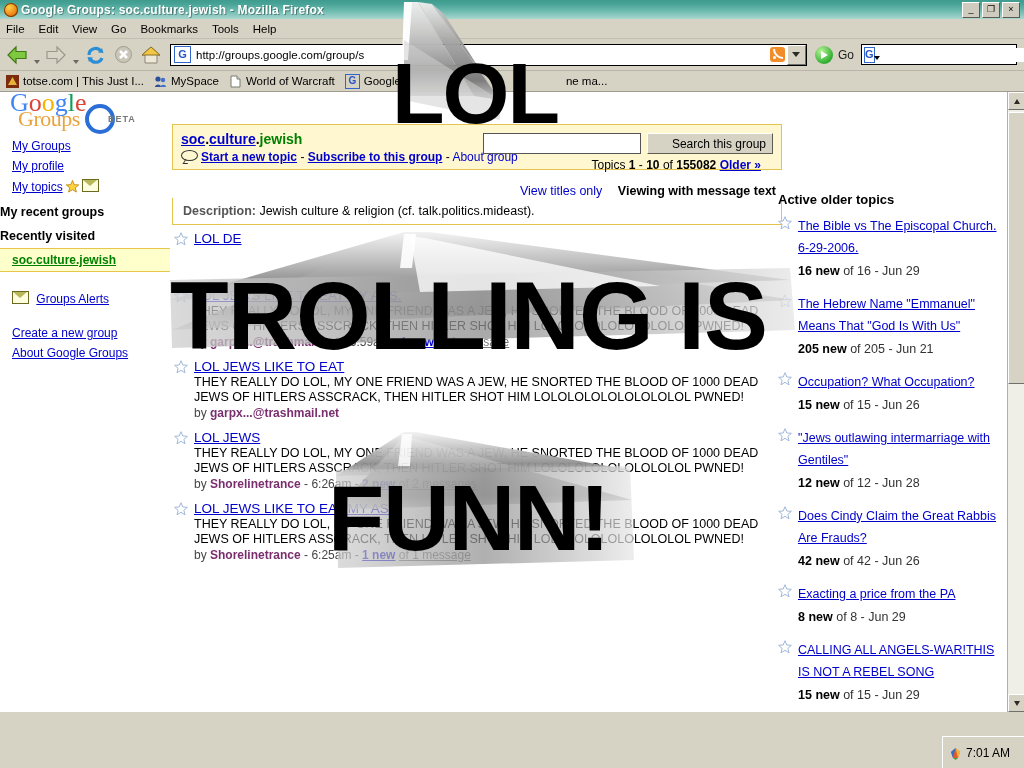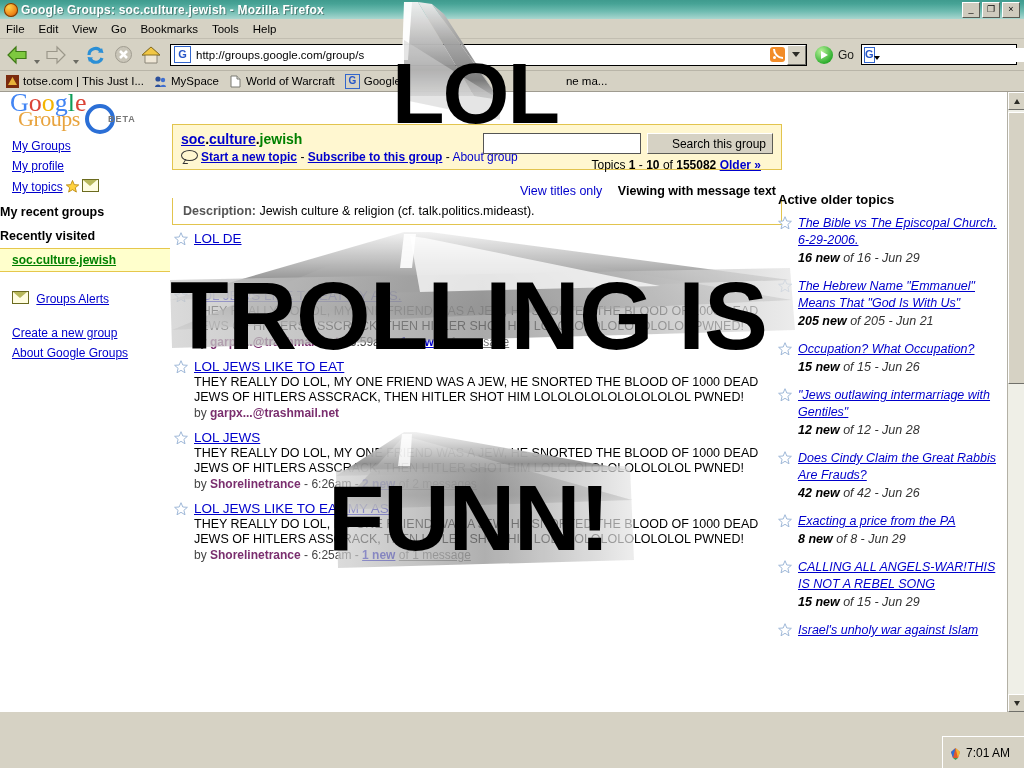--- a/index.html
+++ b/index.html
@@ -109,21 +109,21 @@
   .topic .tstar{position:absolute;left:2px;top:1px;}
   .topic .ttitle{font-size:13.5px;color:#0000cc;text-decoration:underline;}
   .topic .tbody{font-size:12.5px;color:#000;line-height:14.5px;margin-top:1px;}
   .topic .tmeta{font-size:12px;margin-top:2px;color:#444;}
   .topic .tmeta .au{color:#7a2e6e;font-weight:bold;}
   .topic .tmeta .nw{color:#0000cc;font-weight:bold;text-decoration:underline;}
   .topic .tmeta .of{color:#777;text-decoration:underline;}
   
   #rsb{position:absolute;left:778px;top:100px;width:228px;font-size:12.5px;}
   #rsb h3{margin:0 0 8px 0;font-size:13px;}
-  .rtopic{position:relative;padding-left:20px;margin-bottom:11px;line-height:17px;font-style:italic;}
+  .rtopic{position:relative;padding-left:20px;margin-bottom:11px;line-height:22px;}
   .rtopic .tstar{position:absolute;left:0;top:1px;}
   .rtopic a{color:#0000cc;text-decoration:underline;}
   .rtopic .cnt{display:block;margin-top:1px;color:#000;}
   .rtopic .cnt b{color:#000;}
   .rtopic .cnt .g{color:#333;}
   
   .ov{position:absolute;font-family:"Liberation Sans",sans-serif;font-weight:bold;color:#000;
     white-space:nowrap;pointer-events:none;letter-spacing:-2px;}
   #ov_lol{left:392px;top:50px;font-size:86px;line-height:86px;}
   #ov_troll{left:170px;top:268px;font-size:96px;line-height:96px;letter-spacing:-1px;}

